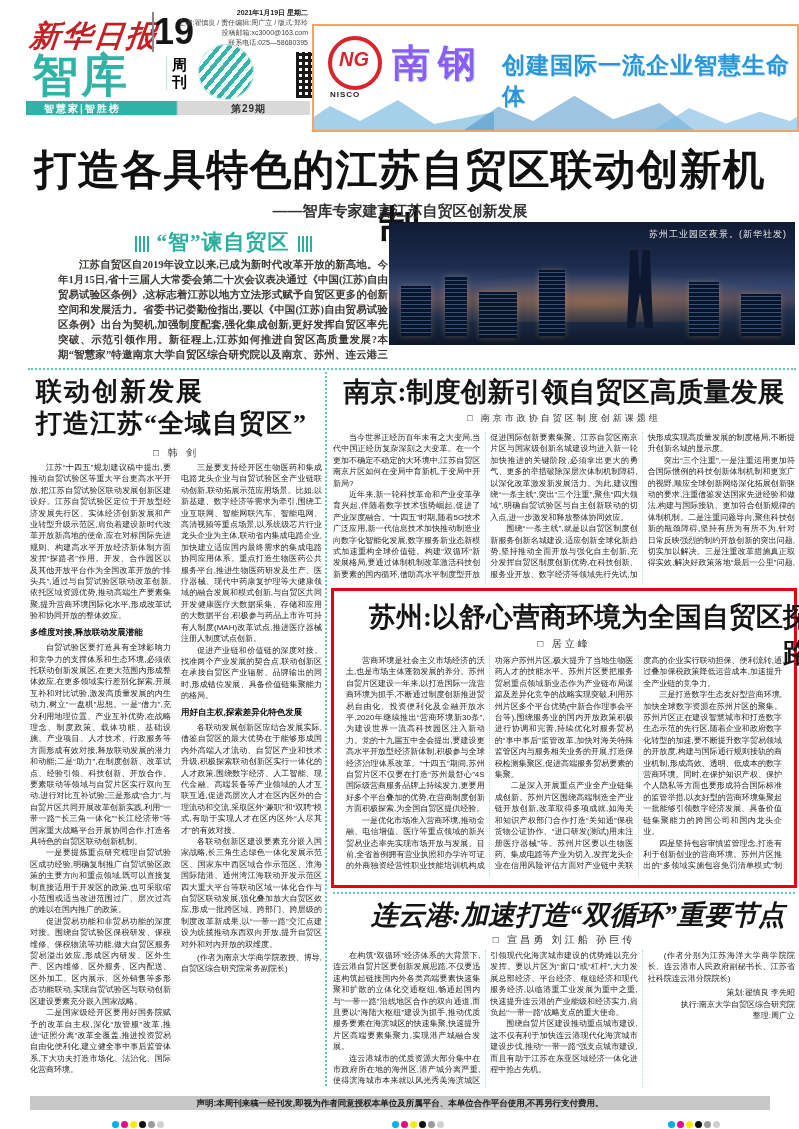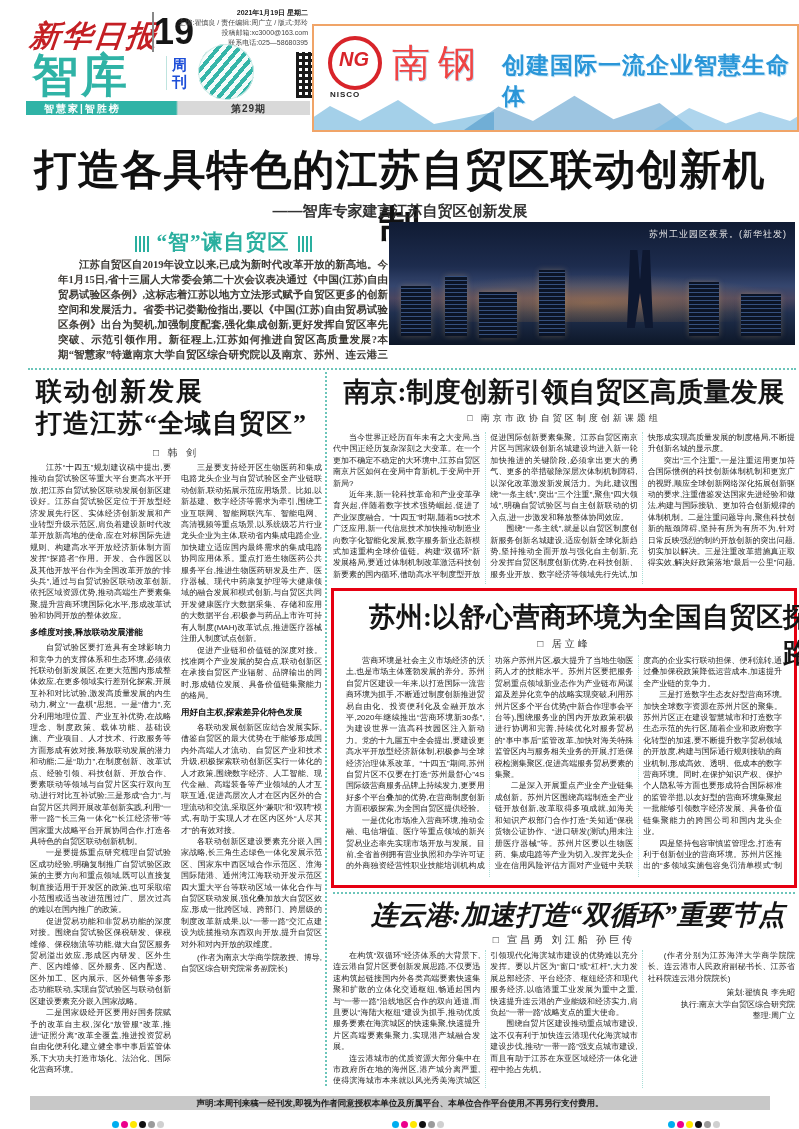--- a/index.html
+++ b/index.html
@@ -8,40 +8,40 @@
   .abs{position:absolute;}
 
   
   .paper-name{left:30px;top:16px;font-family:"Liberation Serif",serif;font-weight:700;
               font-style:italic;font-size:30px;color:#c41f24;letter-spacing:2px;transform:skewX(-6deg);}
   .page-no{left:152px;top:12px;font-size:36px;font-weight:700;color:#151515;
            border-left:2px solid #888;line-height:40px;}
   .meta{left:150px;top:8px;width:158px;text-align:right;font-size:7px;line-height:10px;color:#454545;}
   .meta .d{font-weight:700;color:#222;}
   .logo-main{left:32px;top:50px;font-size:46px;font-weight:900;color:#2fb3a6;letter-spacing:3px;line-height:50px;}
-  .logo-sub{left:166px;top:56px;width:16px;font-size:15px;font-weight:700;color:#1d4ed8;line-height:17px;
+  .logo-sub{left:166px;top:56px;width:16px;font-size:15px;font-weight:700;color:#000000;line-height:17px;
             border-left:1px solid #bfe4df;padding-left:5px;}
   .globe{left:198px;top:44px;width:56px;height:56px;border-radius:50%;
          background:repeating-linear-gradient(130deg,rgba(47,179,166,.95) 0 4px,rgba(255,255,255,.9) 4px 8px),
                     radial-gradient(circle at 35% 35%,#d8f1ed 0%,#8fd6cc 55%,#3db4a6 100%);
          box-shadow:0 0 0 1px #cdebe7 inset;}
   .qr{left:296px;top:52px;width:46px;height:46px;background:
         repeating-linear-gradient(0deg,#1a1a1a 0 3px,transparent 3px 6px),
         repeating-linear-gradient(90deg,#1a1a1a 0 3px,#ffffff 3px 6px);outline:2px solid #fff;}
   .sec-bar{left:26px;top:101px;width:284px;height:14px;
            background:linear-gradient(90deg,#2fb3a6 0,#2fb3a6 150px,#d9d9d9 152px,#d9d9d9 100%);}
   .sec-bar .t{position:absolute;left:18px;top:1px;font-size:10px;font-weight:700;color:#fff;letter-spacing:2px;}
   .sec-bar .i{position:absolute;left:205px;top:1px;font-size:10px;font-weight:700;color:#333;letter-spacing:1px;}
 
   
   .ad{left:312px;top:24px;width:483px;height:104px;border:2px solid #f0a468;background:#fff;overflow:hidden;}
   .nisco{position:absolute;left:14px;top:10px;width:46px;height:46px;border:4px solid #d8242a;border-radius:50%;}
   .nisco span{position:absolute;left:7px;top:8px;font-size:20px;font-weight:900;font-style:italic;color:#d8242a;}
   .nisco-t{position:absolute;left:16px;top:64px;font-size:8px;font-weight:700;color:#222;letter-spacing:1px;}
-  .ad-brand{position:absolute;left:78px;top:12px;font-size:38px;font-weight:400;color:#ef4444;letter-spacing:8px;
+  .ad-brand{position:absolute;left:78px;top:12px;font-size:38px;font-weight:700;color:#8b5cf6;letter-spacing:8px;
             text-shadow:1px 1px 0 #bfe2f7;text-align:center;}
   .ad-slogan{position:absolute;left:188px;top:24px;font-size:23px;font-weight:900;color:#2a96d8;letter-spacing:1px;
              text-shadow:1px 1px 0 #cde9fa;}
   .mts{position:absolute;bottom:0;left:0;width:100%;height:42px;}
   .mts i{position:absolute;bottom:0;display:block;background:rgba(90,170,215,.55);}
   .mts i.m1{left:-20px;width:200px;height:30px;clip-path:polygon(0 100%,18% 20%,33% 70%,52% 0,70% 80%,100% 40%,100% 100%);}
   .mts i.m2{left:150px;width:230px;height:36px;background:rgba(60,140,195,.5);
             clip-path:polygon(0 100%,15% 35%,30% 75%,48% 5%,65% 70%,85% 25%,100% 100%);}
   .mts i.m3{left:340px;width:160px;height:26px;background:rgba(120,185,225,.6);
             clip-path:polygon(0 100%,22% 15%,45% 75%,66% 30%,85% 65%,100% 10%,100% 100%);}

